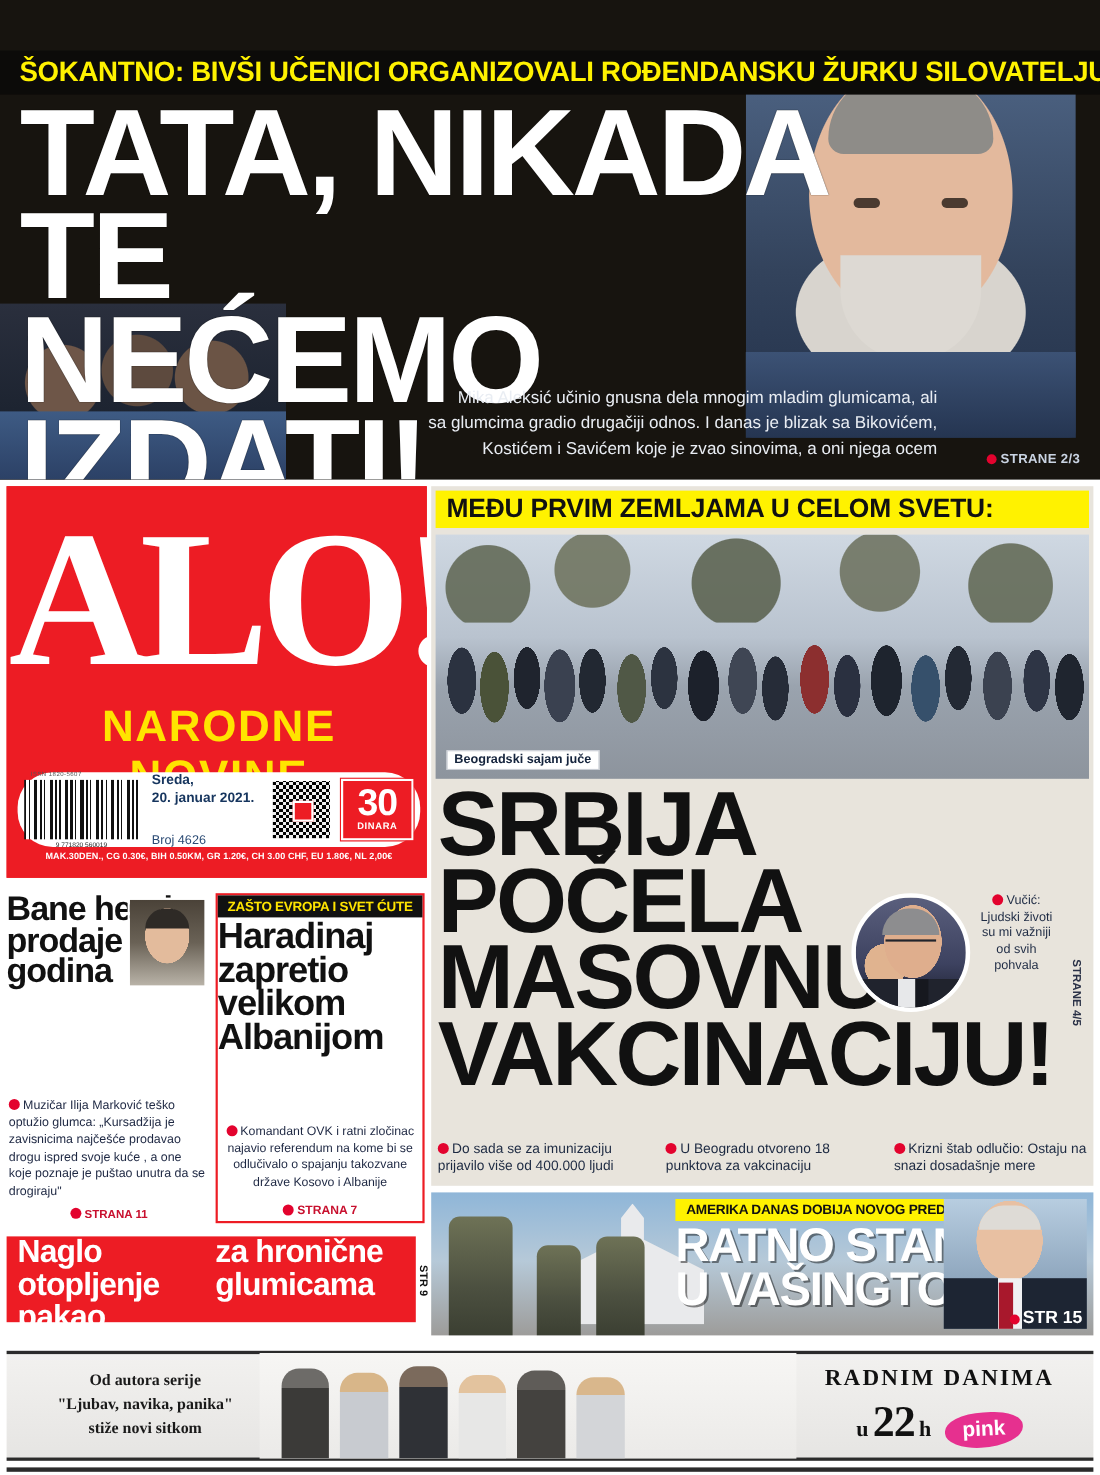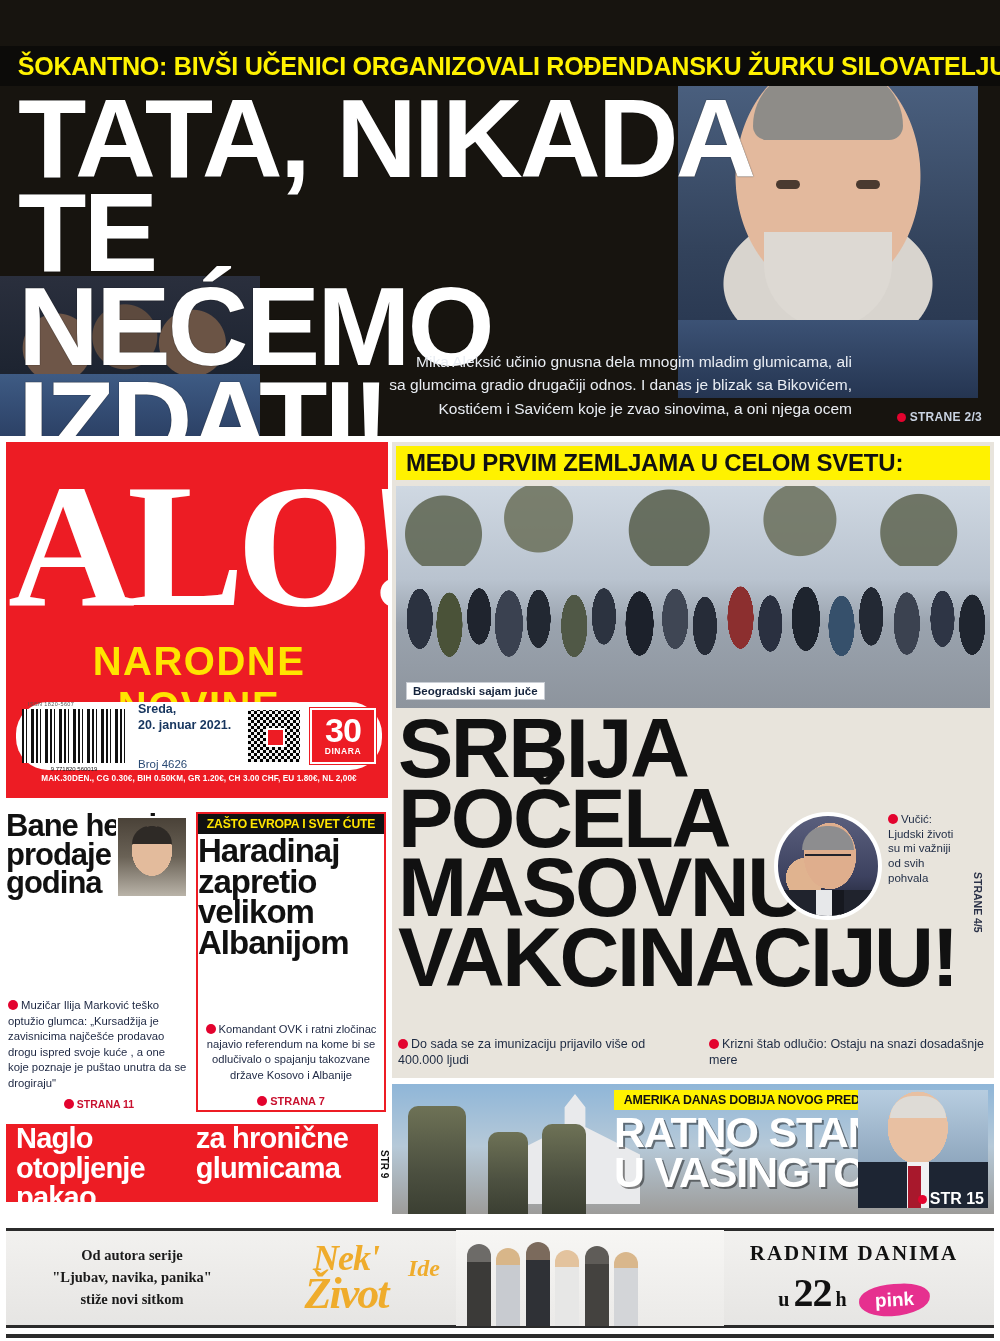--- a/index.html
+++ b/index.html
@@ -223,21 +223,21 @@
   }
   .vucic-photo .tie{
     position:absolute; left:54%; bottom:0; width:12px; height:26px; background:#16181f;
   }
   .vucic-photo .shirt{
     position:absolute; left:0; bottom:0; width:100%; height:26px;
     background:linear-gradient(90deg,#20232d 0 38%, #e7e8ea 38% 62%, #20232d 62% 100%);
   }
   .vucic-call{
     position:absolute; right:34px; top:370px; width:72px;
-    font-size:11.5px; color:#1e2b44; line-height:1.28;
+    font-size:11.5px; color:#1e2b44; line-height:1.28;text-align:center;
   }
   .strane45{
     position:absolute; right:10px; top:430px;
     writing-mode:vertical-rl; font-size:10.5px; font-weight:700; color:#2a3147;
     display:flex; align-items:center; gap:4px;
   }
   .vac-bullets{
     position:absolute; left:6px; bottom:10px; width:590px;
     display:flex; gap:32px;
   }
@@ -488,20 +488,23 @@
 
     <div class="strane45">
       <span>STRANE 4/5</span>
     </div>
 
     <div class="vac-bullets">
       <div class="b">
         <span class="bdot"></span><span>Do sada se za imunizaciju prijavilo više od 400.000 ljudi</span>
       </div>
       <div class="b">
+        <span class="bdot"></span><span>U Beogradu otvoreno 18 punktova za vakcinaciju</span>
+      </div>
+      <div class="b">
         <span class="bdot"></span><span>Krizni štab odlučio: Ostaju na snazi dosadašnje mere</span>
       </div>
     </div>
   </div>
 
   <div class="bane">
     <div class="bane-photo">
       <div class="h"></div>
     </div>
     <h2>Bane heroin prodaje 30 godina</h2>
@@ -554,25 +557,20 @@
       <span class="dotred"></span>
       <span>STR 15</span>
     </div>
   </div>
 
   <div class="ad">
     <div class="ad-left">
       <div>Od autora serije</div>
       <div>"Ljubav, navika, panika"</div>
       <div>stiže novi sitkom</div>
-    </div>
-    <div class="ad-logo">
-      <span class="l1">Nek'</span>
-      <span class="l2">Život</span>
-      <span class="l3">Ide</span>
     </div>
     <div class="ad-cast">
       <i class="c1"></i>
         <i class="c2"></i>
         <i class="c3"></i>
         <i class="c4"></i>
         <i class="c5"></i>
         <i class="c6"></i>
     </div>
     <div class="ad-right">

